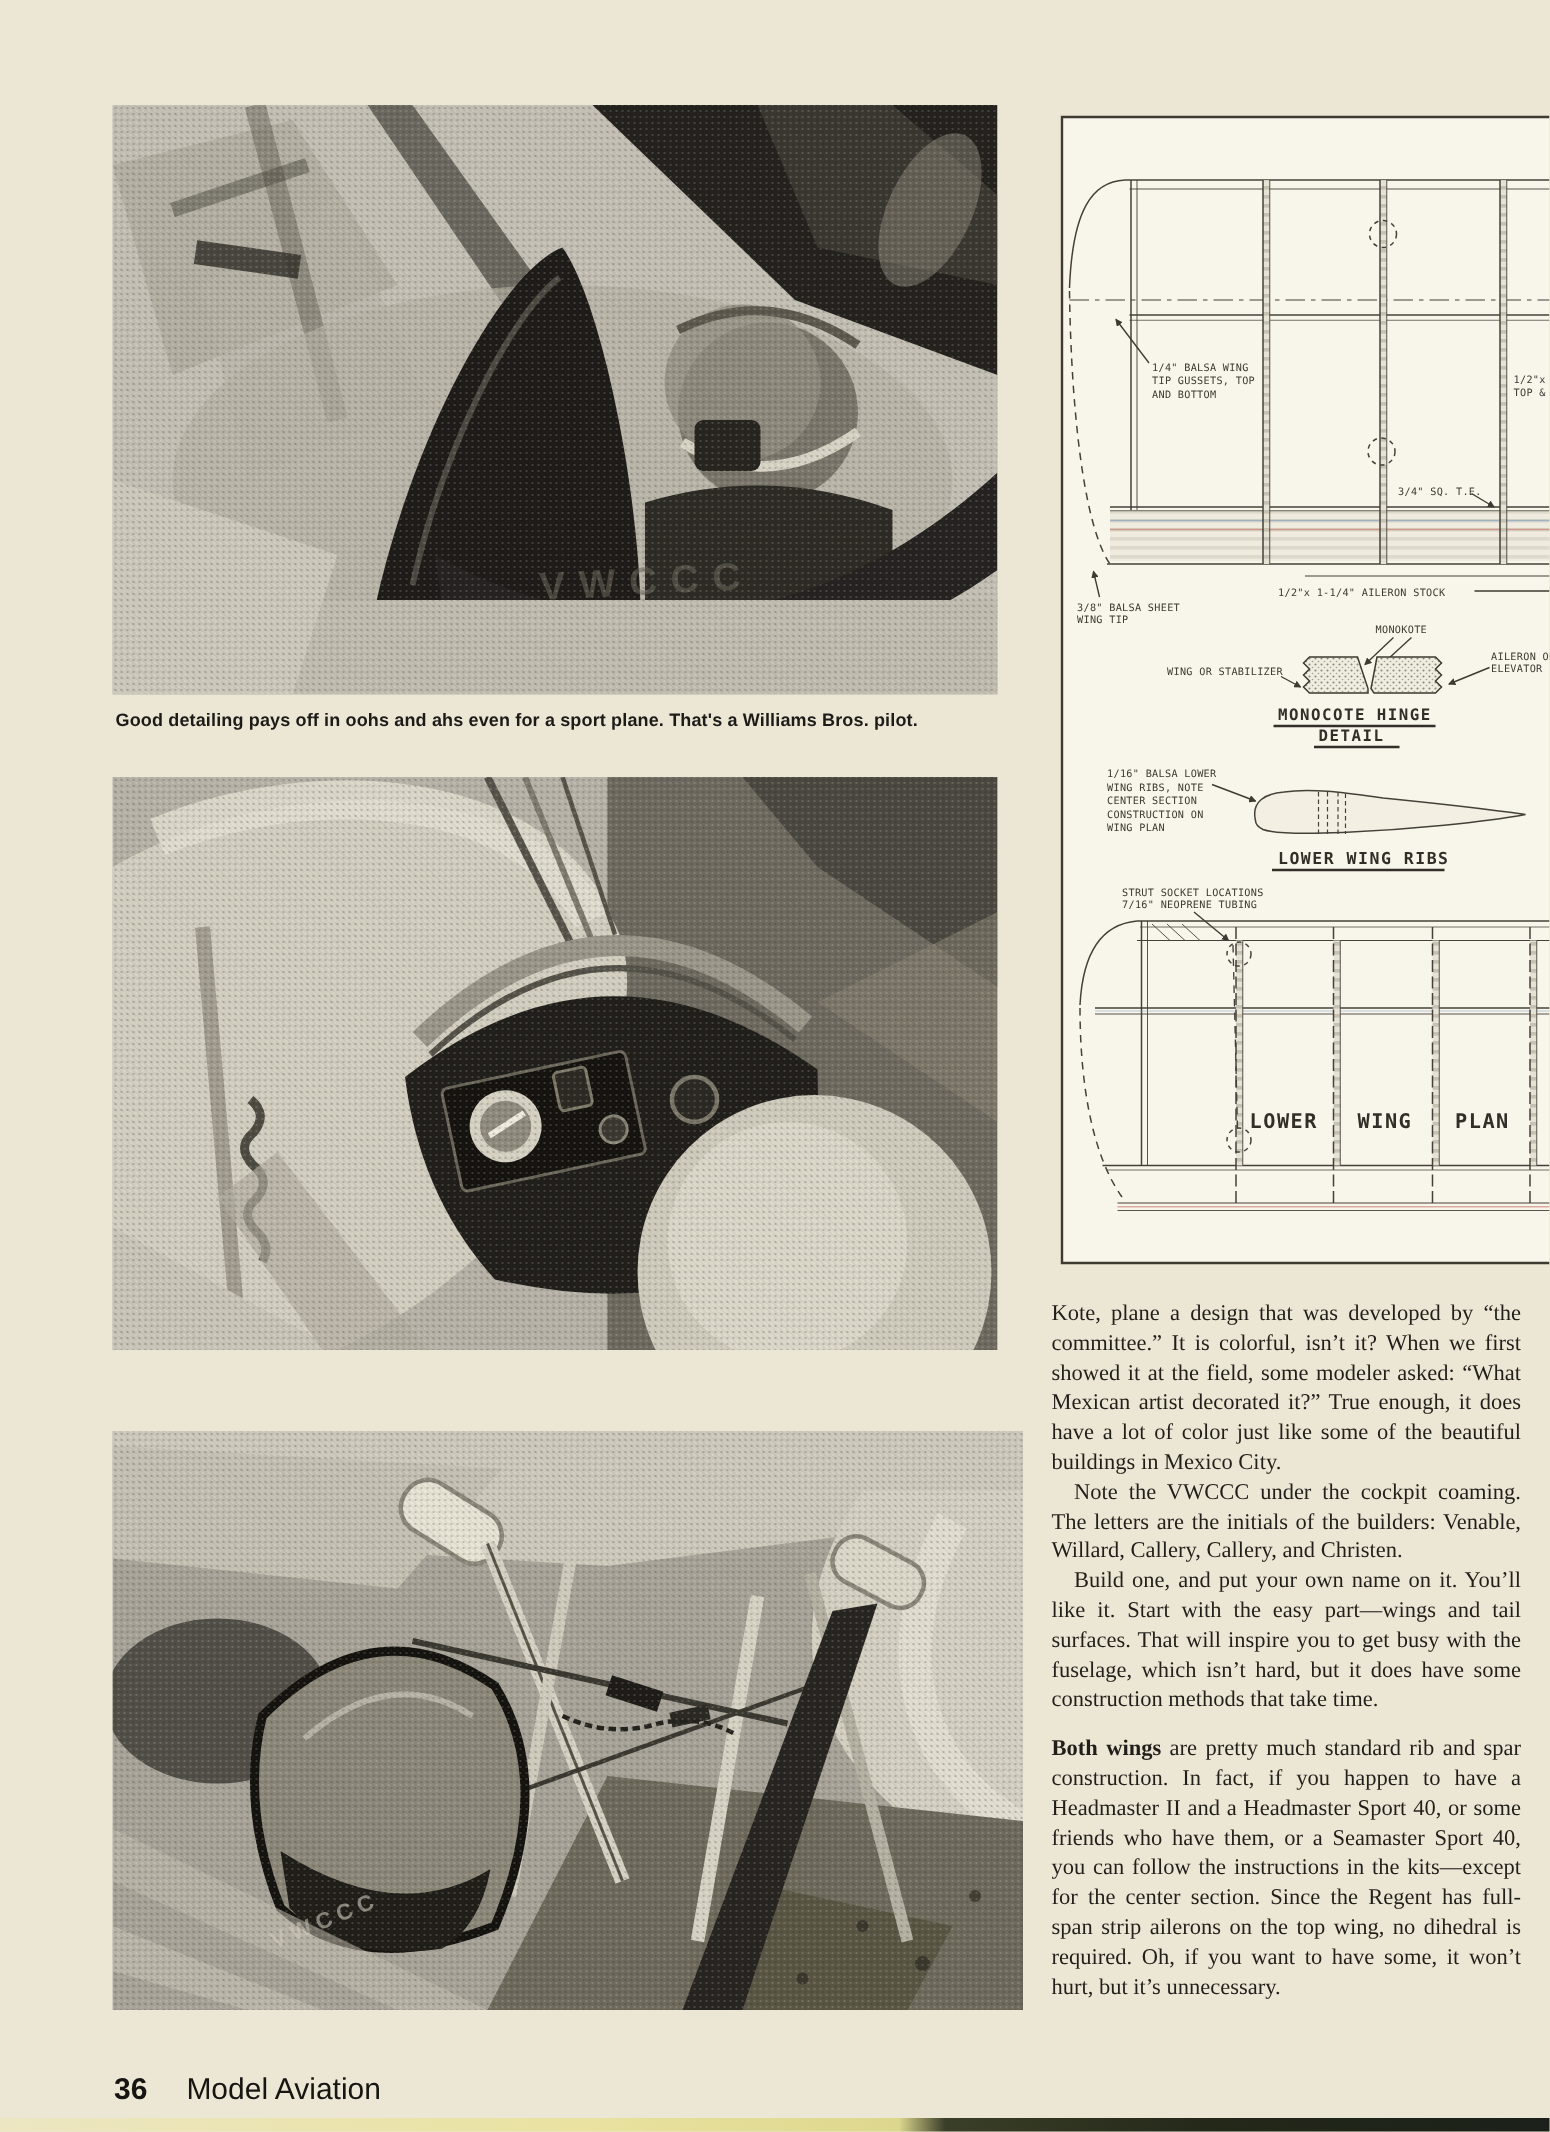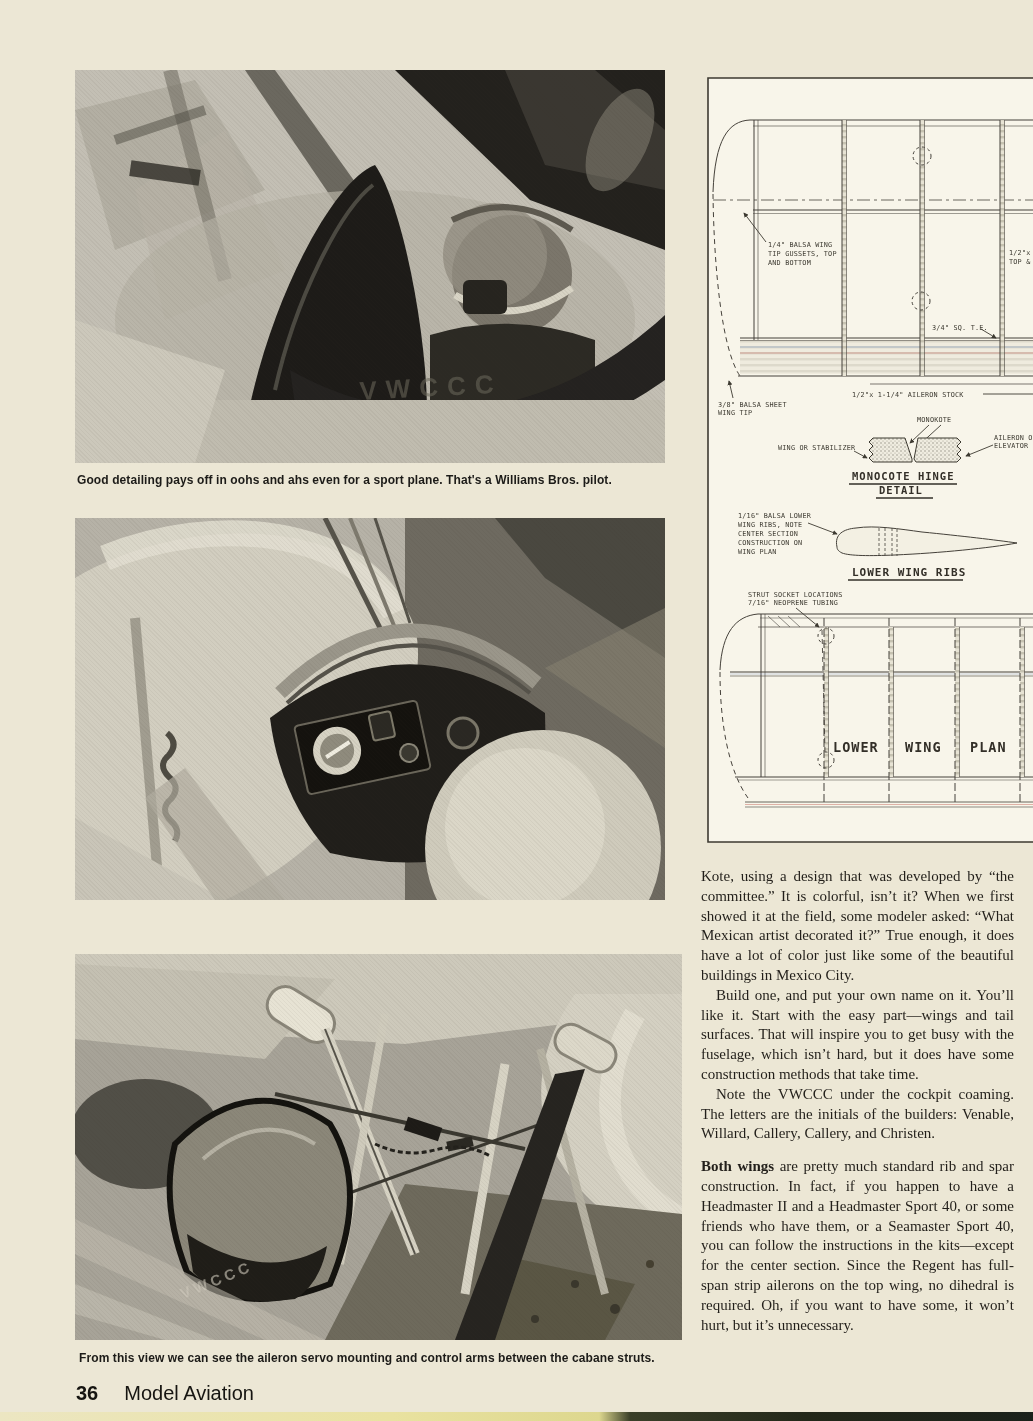--- a/index.html
+++ b/index.html
@@ -181,21 +181,20 @@
       <path d="M 112,280 Q 190,330 252,292 Q 245,330 220,345 Q 150,355 118,318 Z" fill="#1f1d18"></path>
       <path d="M 128,205 Q 185,155 240,190" stroke="#c9c5b6" stroke-width="4" fill="none" opacity=".7"></path>
       <text x="108" y="345" font-family="Liberation Sans, sans-serif" font-size="15" font-weight="bold" letter-spacing="4" fill="rgba(225,220,205,.55)" transform="rotate(-22 108 345)">VWCCC</text>
 
       <polygon points="480,120 510,115 420,386 380,386" fill="#262420"></polygon>
 
       <polygon points="0,265 250,386 190,386 0,300" fill="#c2beb0" opacity=".55"></polygon>
       <polygon points="0,330 140,386 90,386 0,360" fill="#ccc8ba" opacity=".5"></polygon>
     </svg>
   </figure>
-  <figcaption class="caption" style="left:79px;top:1351px;">From this view we can see the aileron servo mounting and control arms between the cabane struts.</figcaption>
 
   <div class="drawing">
     <svg viewBox="0 0 333 782">
       <defs>
         <marker id="arr" viewBox="0 0 10 10" refX="8.5" refY="5" markerWidth="5.5" markerHeight="5.5" orient="auto-start-reverse">
           <path d="M0,0 L10,5 L0,10 z" fill="#3d3a31"></path>
         </marker>
         <pattern id="stip" width="4" height="4" patternUnits="userSpaceOnUse">
           <rect width="4" height="4" fill="#efece0"></rect>
           <circle cx="1" cy="1" r=".7" fill="#8d897c"></circle>
@@ -348,23 +347,23 @@
       </g>
       <g>
         <text class="dtitle" x="133" y="682" font-size="13.5">LOWER</text>
         <text class="dtitle" x="205" y="682" font-size="13.5">WING</text>
         <text class="dtitle" x="270" y="682" font-size="13.5">PLAN</text>
       </g>
     </svg>
   </div>
 
   <div class="article">
-    <p>Kote, using a design that was developed by “the committee.” It is colorful, isn’t it? When we first showed it at the field, some modeler asked: “What Mexican artist decorated it?” True enough, it does have a lot of color just like some of the beautiful buildings in Mexico City.</p>
+    <p>Kote, plane a design that was developed by “the committee.” It is colorful, isn’t it? When we first showed it at the field, some modeler asked: “What Mexican artist decorated it?” True enough, it does have a lot of color just like some of the beautiful buildings in Mexico City.</p>
+    <p class="indent">Note the VWCCC under the cockpit coaming. The letters are the initials of the builders: Venable, Willard, Callery, Callery, and Christen.</p>
     <p class="indent">Build one, and put your own name on it. You’ll like it. Start with the easy part—wings and tail surfaces. That will inspire you to get busy with the fuselage, which isn’t hard, but it does have some construction methods that take time.</p>
-    <p class="indent">Note the VWCCC under the cockpit coaming. The letters are the initials of the builders: Venable, Willard, Callery, Callery, and Christen.</p>
     <p class="section"><span class="lead">Both wings</span><span> are pretty much standard rib and spar construction. In fact, if you happen to have a Headmaster II and a Headmaster Sport 40, or some friends who have them, or a Seamaster Sport 40, you can follow the instructions in the kits—except for the center section. Since the Regent has full-span strip ailerons on the top wing, no dihedral is required. Oh, if you want to have some, it won’t hurt, but it’s unnecessary.</span></p>
   </div>
 
   <div class="footer">
     <span class="pagenum">36</span><span>Model Aviation</span>
   </div>
 
   <div class="bottom-strip"></div>
 
 </div>

